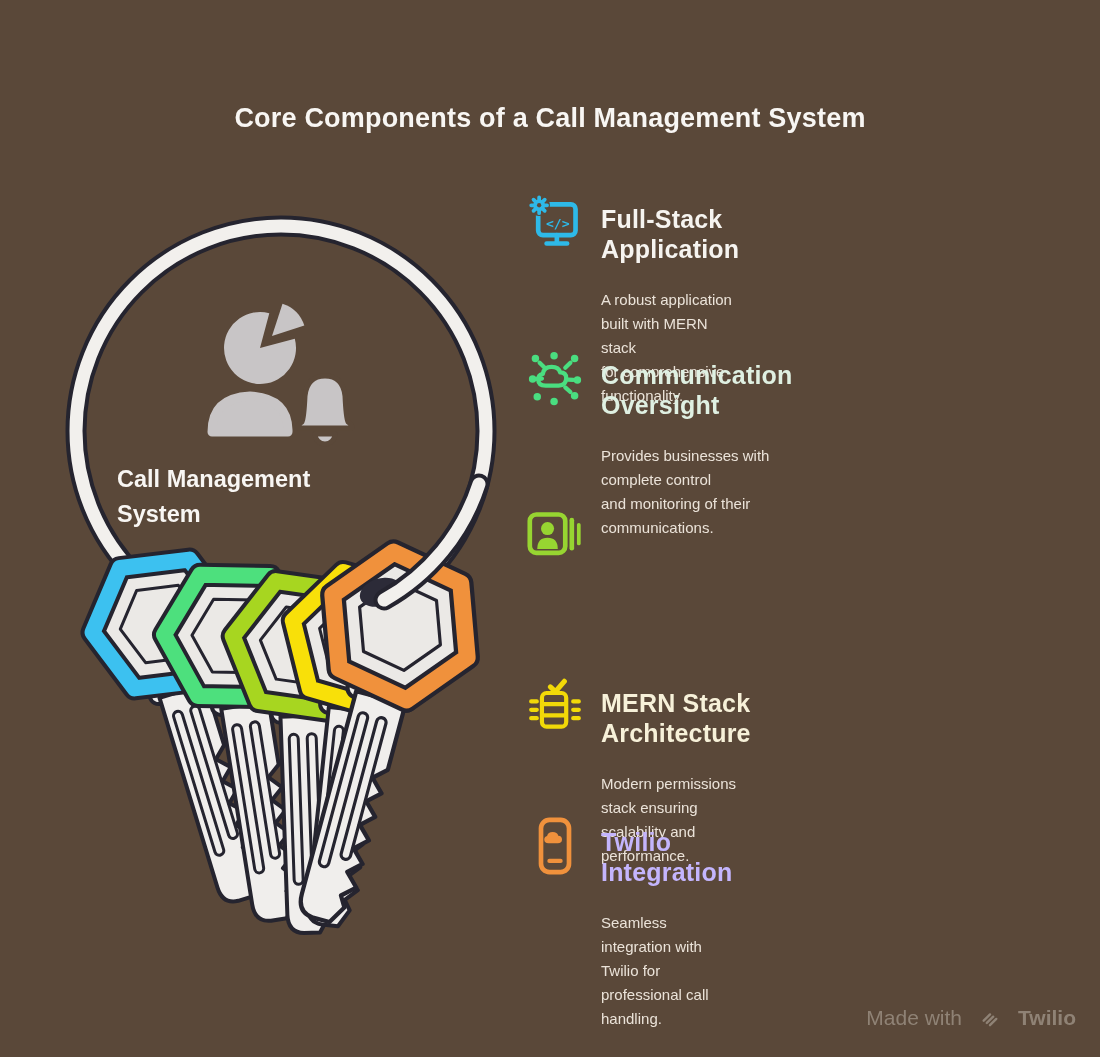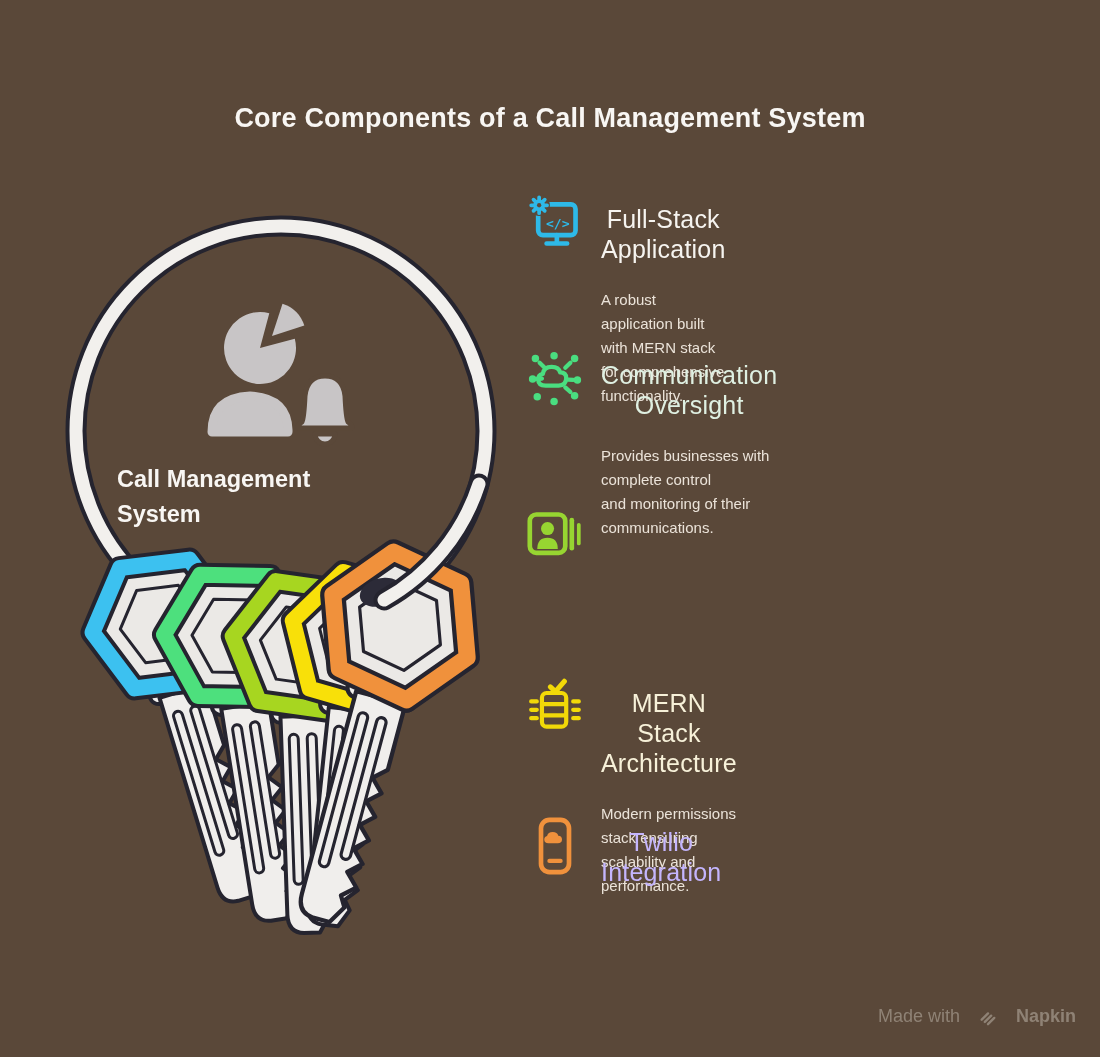--- a/index.html
+++ b/index.html
@@ -13,26 +13,26 @@
     font-size:27px;font-weight:bold;color:#f8f6f3;letter-spacing:.2px;
   }
   .illustration{position:absolute;left:10px;top:200px;}
   .hub-label{
     position:absolute;left:117px;top:462px;width:320px;text-align:left;
     font-size:23.5px;font-weight:bold;color:#f8f6f3;line-height:35px;white-space:pre-line;
   }
   .items{position:absolute;left:0;top:0;}
   .item{position:absolute;left:527px;display:flex;align-items:flex-start;}
   .item .icon-box{width:56px;height:62px;flex:0 0 56px;margin-right:18px;}
-  .item h2{margin:12px 0 0 0;font-size:25px;font-weight:normal;line-height:30px;letter-spacing:.2px;text-align:center;}
+  .item h2{margin:12px 0 0 0;font-size:25px;font-weight:bold;line-height:30px;letter-spacing:.2px;}
   .item p{margin:24px 0 0 0;font-size:15px;line-height:24px;color:#ebe3d9;white-space:pre-line;}
   .c1{color:#f6f4f0}.c2{color:#dff0e2}.c3{color:#edf4dc}.c4{color:#f7f1d9}.c5{color:#c4b5fd}
   .watermark{
     position:absolute;top:1006px;right:24px;display:flex;align-items:center;gap:19px;
-    font-size:18px;color:#95897c;font-weight:bold;opacity:.9;
+    font-size:21px;color:#95897c;font-weight:bold;opacity:.9;
   }
   .watermark .made{font-weight:normal;}
   svg{display:block;}
 </style>
 </head>
 <body>
 
 <div class="page-title">Core Components of a Call Management System</div>
 
 <svg class="illustration" width="520" height="800" viewBox="0 0 520 800">
@@ -196,28 +196,30 @@
       <svg width="56" height="62" viewBox="0 0 60 62">
         <g stroke="#f0913c" fill="#f0913c">
           <rect x="15" y="3" width="30" height="56" rx="9" fill="none" stroke-width="5"></rect>
           <path d="M 23 28 Q 18.5 28 18.5 24 Q 18.5 21 21.5 20.2 Q 22.5 16 27.5 16 Q 32.5 16 33.5 20 Q 37.5 20.2 37.5 24 Q 37.5 28 33 28 Z" stroke="none"></path>
           <path d="M24 47 H36" fill="none" stroke-width="4.5" stroke-linecap="round"></path>
         </g>
       </svg>
     </div>
     <div class="text">
       <h2 class="c5">Twilio Integration</h2>
+      <p>Seamless integration with Twilio for
+professional call handling.</p>
     </div>
   </div>
 
 </div>
 
 <div class="watermark">
   <span class="made">Made with</span>
   <svg width="18" height="18" viewBox="0 0 20 20">
     <g stroke="#95897c" stroke-width="2.6" stroke-linecap="round" fill="none">
       <path d="M3 13 L10 6"></path>
         <path d="M6.5 15.5 L13.5 8.5"></path>
         <path d="M10 18 L17 11"></path>
     </g>
   </svg>
-  <span>Napkin</span>
+  <span>Twilio</span>
 </div>
 
 </body></html>

